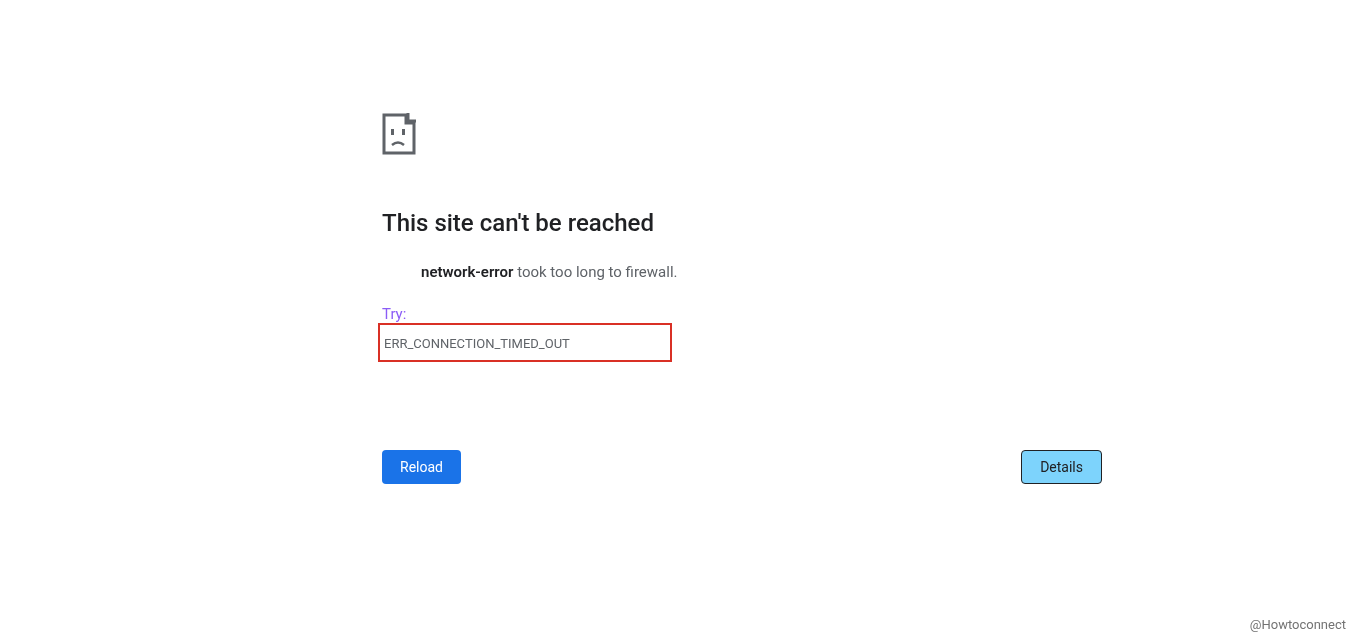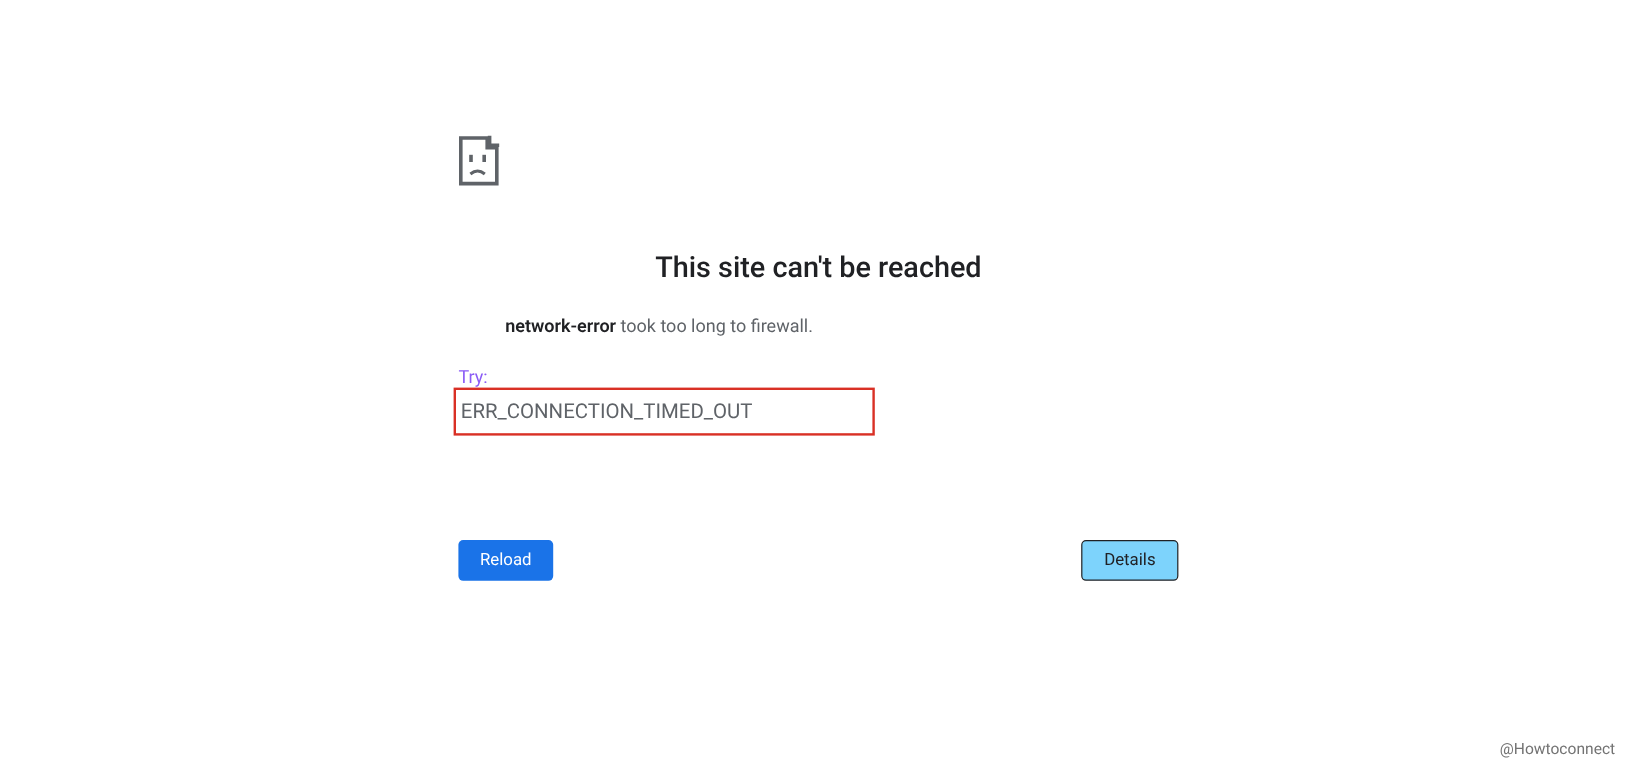--- a/index.html
+++ b/index.html
@@ -21,21 +21,20 @@
       width: 600px;
     }
     .icon-frown {
       margin-bottom: 50px;
     }
     .heading {
       font-size: 24px;
       font-weight: 500;
       color: #202124;
       margin-bottom: 26px;
-      text-align: center;
     }
     .message {
       font-size: 15px;
       color: #5f6368;
       margin-bottom: 24px;
     }
     .message strong {
       font-weight: 600;
       color: #202124;
       padding-left: 39px;
@@ -59,28 +58,28 @@
       color: #1a73e8;
       text-decoration: none;
     }
     .error-code-wrapper {
       display: inline-block;
       border: 2px solid #d93025;
       padding: 8px 100px 8px 4px;
       margin-left: -4px;
     }
     .error-code {
-      font-size: 17px;
+      font-size: 13px;
       color: #5f6368;
     }
     .button-row {
       position: absolute;
       left: 382px;
       top: 450px;
-      width: 600px;
+      width: 720px;
       display: flex;
       justify-content: space-between;
       align-items: center;
     }
     .btn-reload {
       background: #1a73e8;
       color: #ffffff;
       border: none;
       padding: 9px 18px;
       font-size: 14px;

